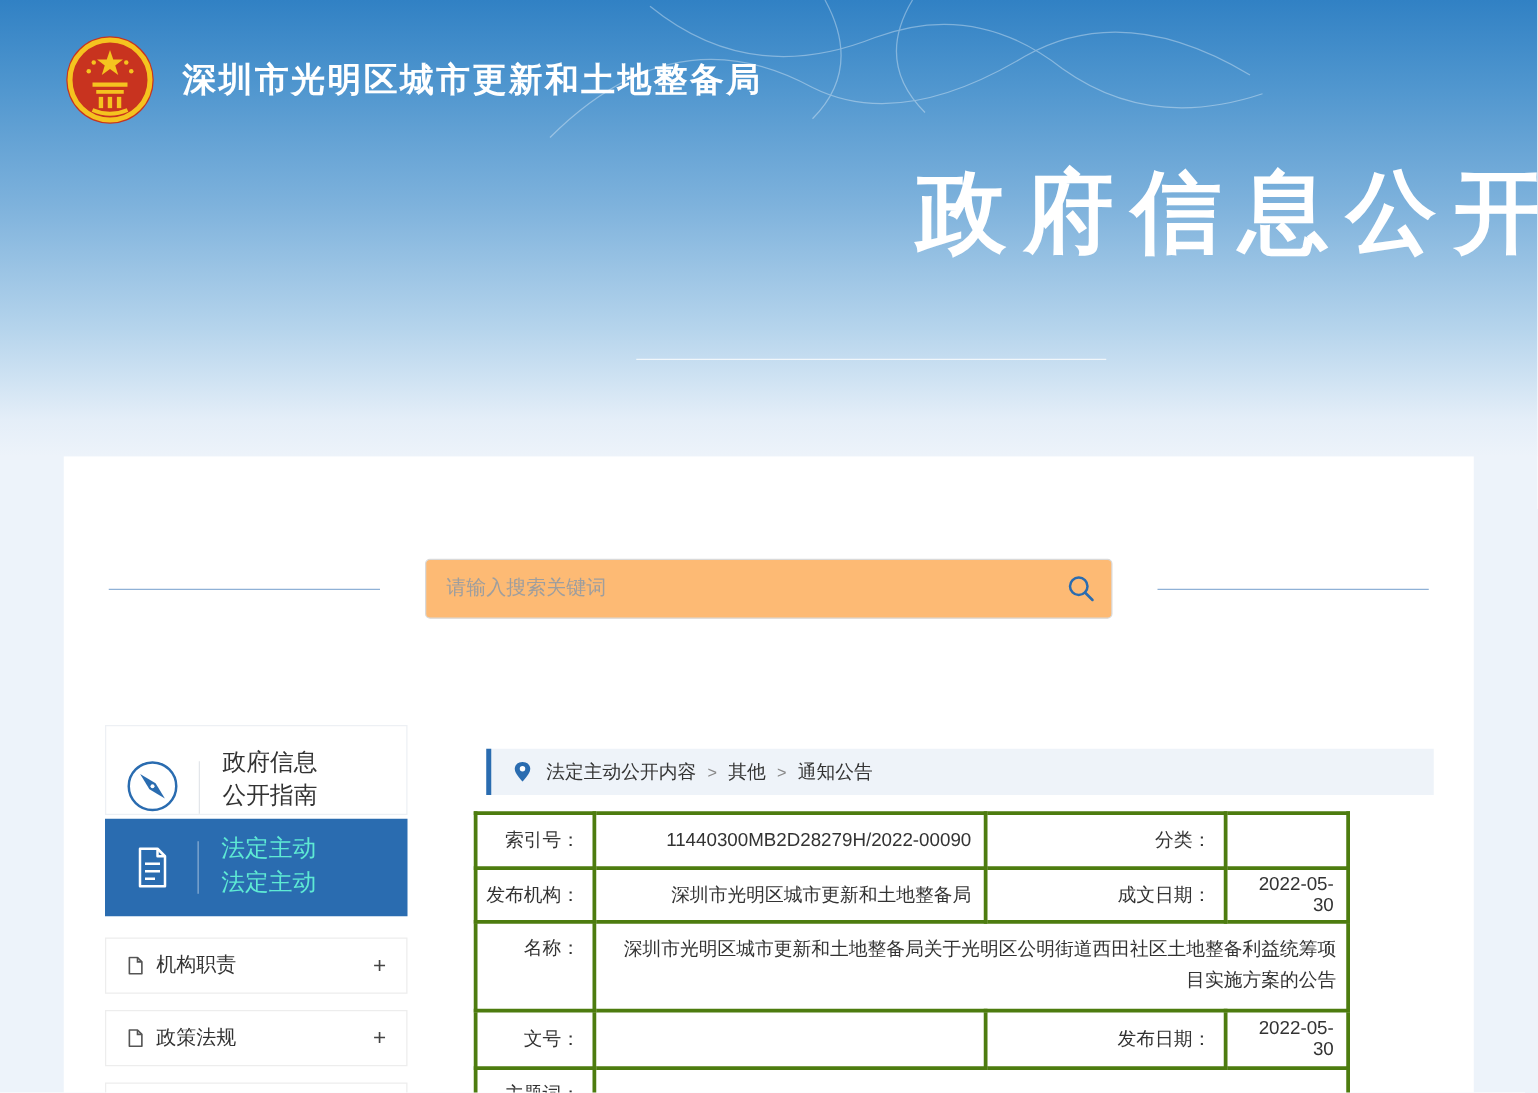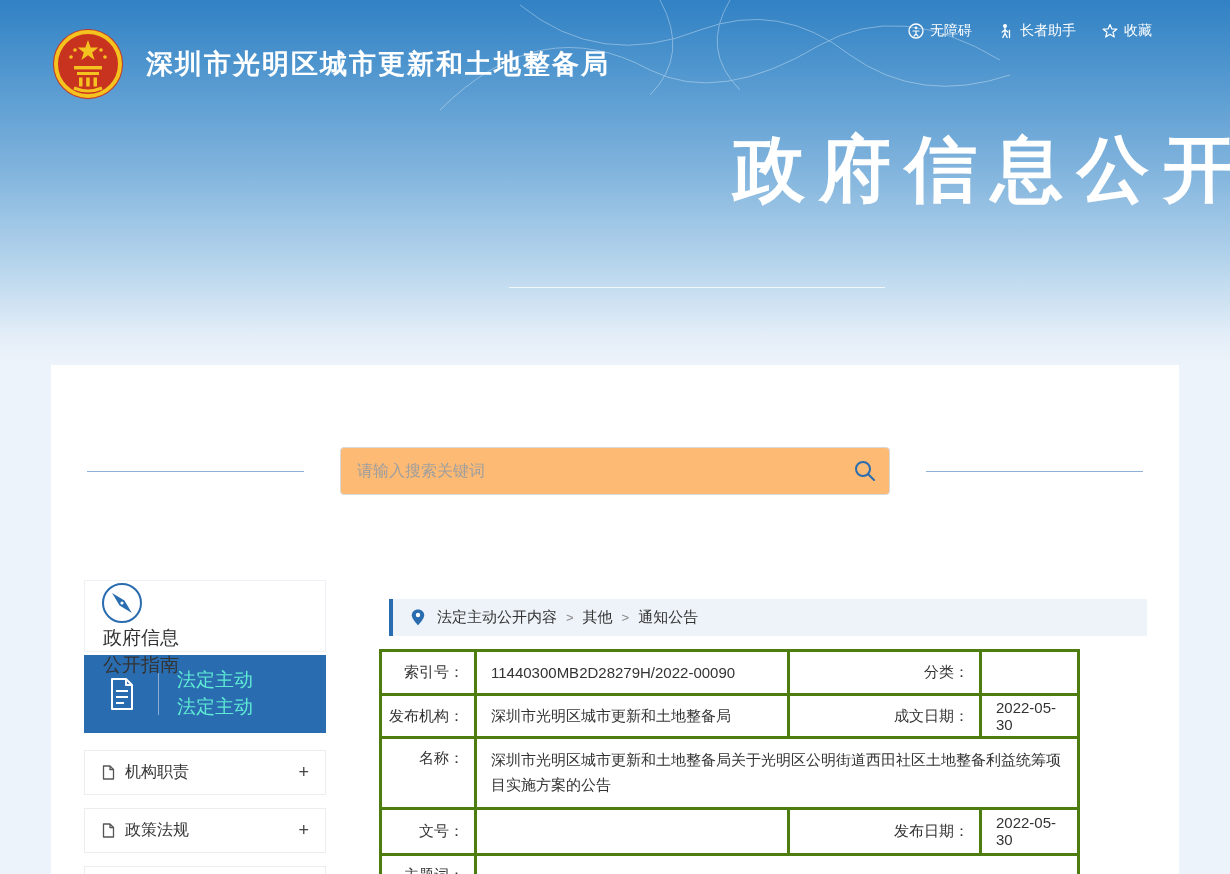--- a/index.html
+++ b/index.html
@@ -62,21 +62,21 @@
     background: none; border: none; cursor: pointer; padding: 0;
   }
 
   
   .content { display: flex; margin-top: 85px; padding-left: 33px; }
 
   
   .sidebar { width: 242px; flex-shrink: 0; }
   .guide-box {
     height: 72px; background: #fff; border: 1px solid #edf0f4;
-    display: flex; align-items: flex-start; margin-bottom: 3px; cursor: pointer; flex-direction: column;
+    display: flex; align-items: flex-end; margin-bottom: 3px; cursor: pointer;
   }
   .guide-icon-wrap { width: 74px; display: flex; justify-content: center; }
   .v-divider { width: 1px; height: 42px; background: #e3e6ea; }
   .v-divider.light { background: rgba(255,255,255,.45); }
   .guide-text { padding-left: 18px; font-size: 19px; color: #333; line-height: 1.4; }
   .active-box {
     height: 78px; background: #2a6cb0; display: flex; align-items: center; cursor: pointer;
   }
   .active-text { padding-left: 18px; font-size: 19px; color: #5eead4; line-height: 1.4; }
   .menu-item {
@@ -100,57 +100,34 @@
   .crumb-sep { margin: 0 9px; color: #888; font-size: 13px; }
   .bc-pin { margin-right: 12px; display: flex; align-items: center; }
 
   .info-table {
     border-collapse: collapse; table-layout: fixed;
     width: 698px; margin: 13px 0 0 35px;
     font-size: 15px; color: #333;
   }
   .info-table td { border: 3px solid #4d7c0f; background: #fff; }
   .info-table td.lbl { text-align: right; padding: 0 10px 0 4px; }
-  .info-table td.val { text-align: left; padding: 0 10px 0 14px; }
+  .info-table td.val { text-align: right; padding: 0 10px 0 14px; }
   .info-table tr.r-name td.lbl { vertical-align: top; padding-top: 10px; }
   .info-table tr.r-name td.val { padding: 9px 8px 9px 14px; line-height: 1.65; }
 </style>
 </head>
 <body>
 
 <header class="hero">
   <svg class="hero-deco" viewBox="0 0 620 140" fill="none">
     <path d="M40 110 Q140 10 250 70 Q320 105 420 45 Q500 0 600 60" stroke="#ffffff" stroke-width="1"></path>
     <path d="M120 5 Q200 70 300 30 Q380 0 450 55 Q520 105 610 75" stroke="#ffffff" stroke-width="1"></path>
     <path d="M260 0 Q290 55 250 95 M330 0 Q300 50 340 90" stroke="#ffffff" stroke-width="1"></path>
   </svg>
 
-  <div class="topbar">
-    <div class="toplink">
-      <svg width="16" height="16" viewBox="0 0 16 16">
-        <circle cx="8" cy="8" r="7" fill="none" stroke="#fff" stroke-width="1.3"></circle>
-        <circle cx="8" cy="4.8" r="1.4" fill="#fff"></circle>
-        <path d="M5 8 L11 8 M8 8 L8 10.8 M8 10.8 L6 13.2 M8 10.8 L10 13.2" stroke="#fff" stroke-width="1.2" fill="none" stroke-linecap="round"></path>
-      </svg>
-      <span>无障碍</span>
-    </div>
-    <div class="toplink">
-      <svg width="16" height="16" viewBox="0 0 16 16">
-        <circle cx="7" cy="3" r="2" fill="#fff"></circle>
-        <path d="M7 5.2 L7 10.2 M7 6.8 L4.2 9 M7 6.8 L9.8 9 M7 10.2 L4.8 14.5 M7 10.2 L9.2 14.5 M11.5 7.5 L11.5 14.5" stroke="#fff" stroke-width="1.3" fill="none" stroke-linecap="round"></path>
-      </svg>
-      <span>长者助手</span>
-    </div>
-    <div class="toplink">
-      <svg width="16" height="16" viewBox="0 0 16 16">
-        <polygon points="8,1.5 9.9,6 14.8,6.2 11,9.3 12.3,14 8,11.3 3.7,14 5,9.3 1.2,6.2 6.1,6" fill="none" stroke="#fff" stroke-width="1.2" stroke-linejoin="round"></polygon>
-      </svg>
-      <span>收藏</span>
-    </div>
-  </div>
 
   <div class="brand">
     <svg class="emblem" viewBox="0 0 72 72">
       <circle cx="36" cy="36" r="35" fill="#c8331f"></circle>
       <circle cx="36" cy="36" r="32" fill="none" stroke="#f5c31f" stroke-width="4"></circle>
       <polygon points="36,12 38.6,19.6 46.4,19.6 40.2,24.4 42.6,32 36,27.2 29.4,32 31.8,24.4 25.6,19.6 33.4,19.6" fill="#f5c31f"></polygon>
       <circle cx="23" cy="22" r="1.8" fill="#f5c31f"></circle>
       <circle cx="49" cy="22" r="1.8" fill="#f5c31f"></circle>
       <circle cx="19" cy="29" r="1.8" fill="#f5c31f"></circle>
       <circle cx="53" cy="29" r="1.8" fill="#f5c31f"></circle>

